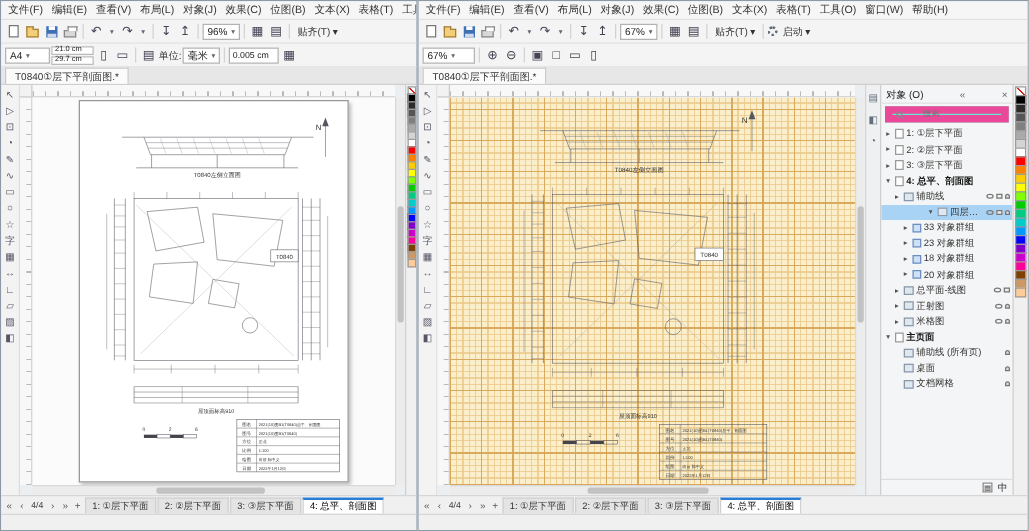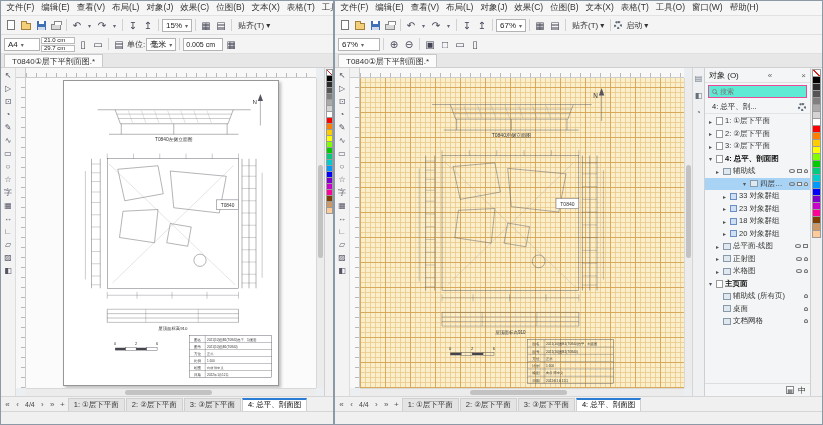--- a/index.html
+++ b/index.html
@@ -53,21 +53,21 @@
   .hscroll{position:absolute;left:10px;right:8px;bottom:0;height:8px;background:#ececec;border-top:1px solid #d8d8d8;}
   .hscroll .thumb{position:absolute;top:1px;bottom:1px;left:34%;width:30%;background:#c2c2c2;border-radius:3px;}
   .drawsvg{position:absolute;}
   svg text{font-family:"Liberation Sans","DejaVu Sans",sans-serif;fill:#333;stroke:none;}
   
   .dockertabs{width:12px;flex:none;background:#eef0f2;border-left:1px solid #d5d5d5;display:flex;flex-direction:column;align-items:center;padding-top:5px;gap:7px;}
   .dtab{width:10px;height:10px;font-size:8px;color:#66707c;display:flex;align-items:center;justify-content:center;flex:none;}
   .docker{width:106px;flex:none;background:#f4f5f6;border-left:1px solid #cfcfcf;display:flex;flex-direction:column;min-height:0;}
   .dhead{height:15px;flex:none;display:flex;align-items:center;gap:3px;padding:0 4px;font-size:8px;color:#222;border-bottom:1px solid #e0e0e0;}
   .dhead .hx{margin-left:auto;color:#666;font-size:8px;}
-  .dsearch{margin:2px 3px;height:13px;flex:none;background:#5eead4;border:1px solid #ec4899;display:flex;align-items:center;padding:0 3px;gap:3px;}
+  .dsearch{margin:2px 3px;height:13px;flex:none;background:#5eead4;border:6px solid #ec4899;display:flex;align-items:center;padding:0 3px;gap:16px;}
   .mag{width:5px;height:5px;border:1px solid #888;border-radius:50%;position:relative;flex:none;}
   .mag::after{content:"";position:absolute;width:3px;height:1px;background:#888;transform:rotate(45deg);right:-2px;bottom:-1px;}
   .dsearch input{border:0;outline:0;width:100%;font-size:7px;font-family:inherit;background:transparent;color:#333;}
   .dcur{height:14px;flex:none;display:flex;align-items:center;gap:3px;padding:0 4px;border-bottom:1px solid #e4e4e4;color:#222;font-size:7.5px;}
   .dcur .gear{margin-left:auto;}
   .dtree{flex:1;overflow:hidden;padding-top:1px;}
   .drow{height:12.5px;display:flex;align-items:center;gap:2px;padding-right:2px;color:#333;font-size:7.5px;}
   .ind0{padding-left:2px;}.ind1{padding-left:9px;}.ind2{padding-left:16px;justify-content:space-between;}
   .drow .arr{width:7px;font-size:6px;color:#555;text-align:center;flex:none;}
   .drow .pic{width:7px;height:8px;background:#fff;border:1px solid #999;flex:none;}
@@ -202,21 +202,21 @@
       <span class="sep"></span>
       <span class="tbb">↶</span>
       <span class="tbb small">▾</span>
       <span class="tbb">↷</span>
       <span class="tbb small">▾</span>
       <span class="sep"></span>
       <span class="tbb">↧</span>
       <span class="tbb">↥</span>
       <span class="sep"></span>
       <span class="combo">
-          <span>15%</span>
+          <span>96%</span>
           <span class="dd">▾</span>
         </span>
       <span class="sep"></span>
       <span class="tbb">▦</span>
       <span class="tbb">▤</span>
       <span class="sep"></span>
       <span class="txtbtn">
           <span>贴齐(T)</span>
           <span class="dd">▾</span>
         </span>
@@ -443,25 +443,20 @@
       <div class="docker">
         <div class="dhead">
           <span>对象 (O)</span>
           <span class="hx">«</span>
           <span class="hx">×</span>
         </div>
         <div class="dsearch">
           <span class="mag"></span>
           <input placeholder="搜索" style="">
         </div>
-        <div class="dcur">
-          <span class="pic"></span>
-          <span>4: 总平、剖...</span>
-          <span class="gear"></span>
-        </div>
         <div class="dtree">
           <div class="drow ind0">
               <span class="arr">▸</span>
               <span class="pic"></span>
               <span class="lbl">1: ①层下平面</span>
             </div>
           <div class="drow ind0">
               <span class="arr">▸</span>
               <span class="pic"></span>
               <span class="lbl">2: ②层下平面</span>

